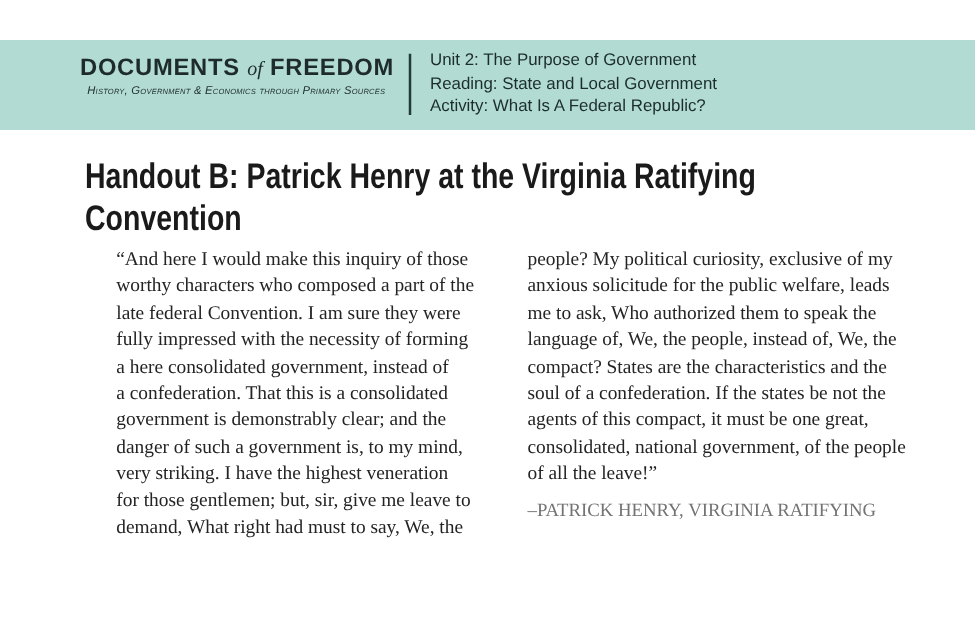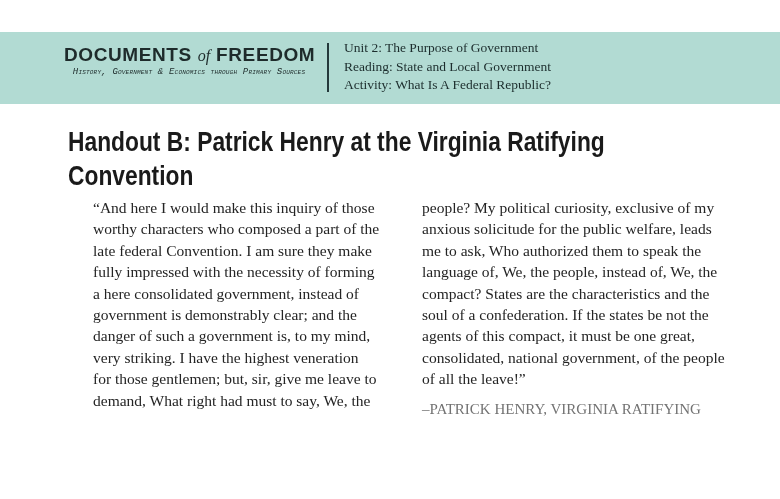--- a/index.html
+++ b/index.html
@@ -34,42 +34,41 @@
     color: #1e2b2b;
   }
   .logo-of {
     font-family: "Liberation Serif", serif;
     font-style: italic;
     font-weight: 400;
     font-size: 16px;
     letter-spacing: 0;
   }
   .logo-subtitle {
-    font-family: Liberation Mono, monospace;
+    font-family: Liberation Sans, sans-serif;
     font-variant: small-caps;
     font-style: italic;
     font-size: 9px;
     letter-spacing: 0.2px;
     margin-top: 1px;
     white-space: nowrap;
     color: #1e2b2b;
   }
   .header-divider {
     position: absolute;
     left: 327px; top: 11px;
     width: 2px; height: 49px;
     background: #24393b;
   }
   .course-info {
     position: absolute;
     left: 344px; top: 7px;
     font-size: 13.5px;
     line-height: 18.5px;
     color: #1c2d2d;
-    font-family: Liberation Serif, serif;
   }
   .course-info .line { white-space: nowrap; }
 
   
   .page-title {
     position: absolute;
     left: 68px; top: 124px;
     width: 760px;
     margin: 0;
     font-size: 28.5px;
@@ -121,23 +120,24 @@
         <div class="line">Activity: What Is A Federal Republic?</div>
       </div>
   </header>
 
   <main>
     <h1 class="page-title">Handout B: Patrick Henry at the Virginia Ratifying Convention</h1>
 
     <div class="quote-col col-left">
         <div class="line">“And here I would make this inquiry of those</div>
         <div class="line">worthy characters who composed a part of the</div>
-        <div class="line">late federal Convention. I am sure they make</div>
+        <div class="line">late federal Convention. I am sure they were</div>
         <div class="line">fully impressed with the necessity of forming</div>
         <div class="line">a here consolidated government, instead of</div>
+        <div class="line">a confederation. That this is a consolidated</div>
         <div class="line">government is demonstrably clear; and the</div>
         <div class="line">danger of such a government is, to my mind,</div>
         <div class="line">very striking. I have the highest veneration</div>
         <div class="line">for those gentlemen; but, sir, give me leave to</div>
         <div class="line">demand, What right had must to say, We, the</div>
       </div>
 
     <div class="quote-col col-right">
       <div>
           <div class="line">people? My political curiosity, exclusive of my</div>

